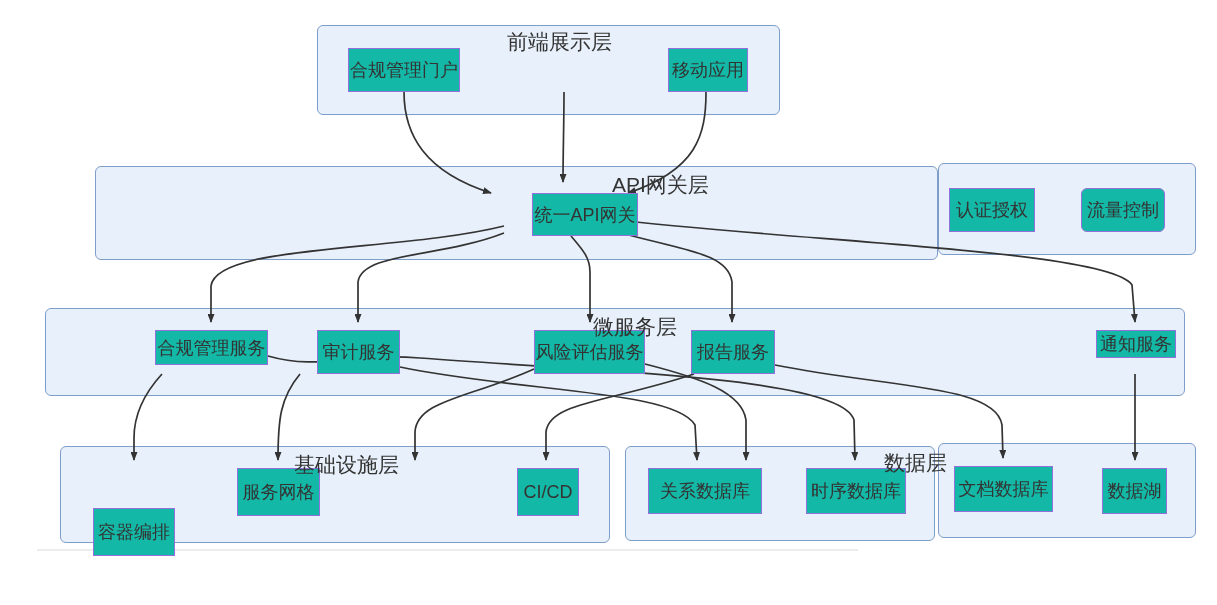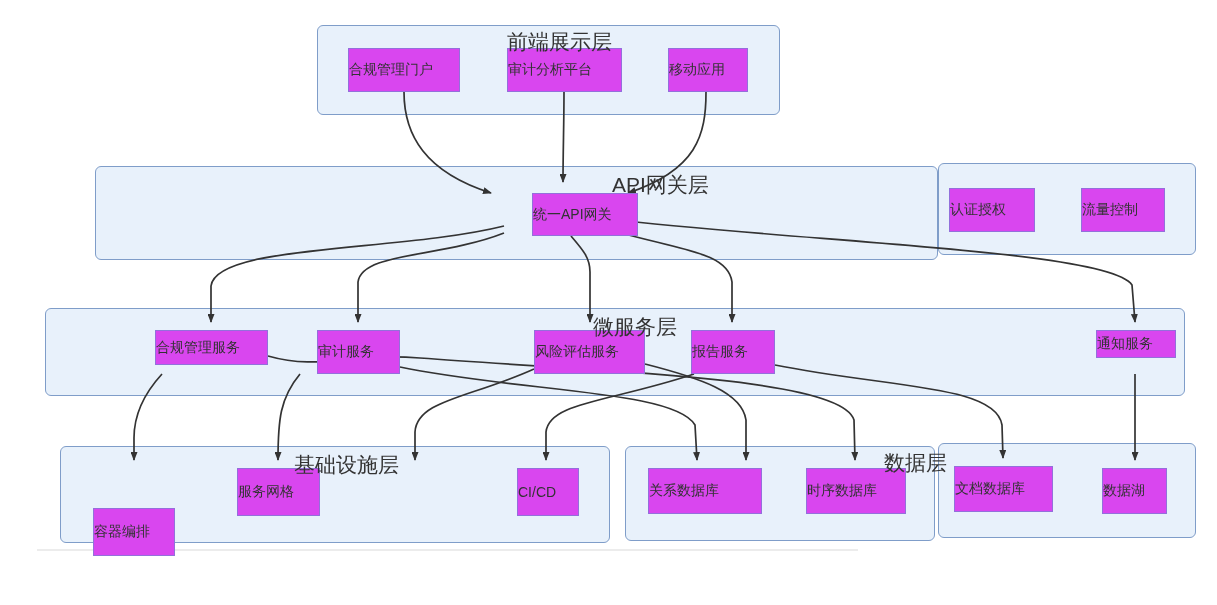--- a/index.html
+++ b/index.html
@@ -16,25 +16,25 @@
   .cluster-label{
     position:absolute;
     font-size:21px;
     color:#333;
     white-space:nowrap;
     z-index:4;
   }
   #edges{position:absolute;left:0;top:0;z-index:2;}
   .node{
     position:absolute;
-    background:#d946ef;
+    background:#14b8a6;
     border:1px solid #9370db;
     box-sizing:border-box;
-    display:flex;align-items:center;
-    font-size:14px;color:#333;
+    display:flex;align-items:center;justify-content:center;
+    font-size:18px;color:#333;
     white-space:nowrap;
     z-index:3;
   }
   .divider{
     position:absolute;
     height:2px;background:#ececec;
     z-index:0;
   }
 </style>
 </head>
@@ -79,34 +79,31 @@
       <path d="M645,364 C700,378 742,392 746,420 L746,460" marker-end="url(#arrow)"></path>
       <path d="M268,356 C320,371 350,352 420,358 C620,373 842,378 854,420 L855,460" marker-end="url(#arrow)"></path>
       <path d="M775,365 C890,388 996,385 1002,425 L1003,458" marker-end="url(#arrow)"></path>
       <path d="M1135,374 L1135,460" marker-end="url(#arrow)"></path>
     </g>
   </svg>
 
   <div class="node" style="left:348px;top:48px;width:112px;height:44px;">
       <span>合规管理门户</span>
     </div>
-  <div class="node" style="left:507px;top:48px;width:115px;height:44px;">
-      <span>审计分析平台</span>
-    </div>
   <div class="node" style="left:668px;top:48px;width:80px;height:44px;">
       <span>移动应用</span>
     </div>
 
   <div class="node" style="left:504px;top:193px;width:106px;height:43px;margin-left:28px;">
       <span>统一API网关</span>
     </div>
   <div class="node" style="left:949px;top:188px;width:86px;height:44px;">
       <span>认证授权</span>
     </div>
-  <div class="node" style="left:1081px;top:188px;width:84px;height:44px;">
+  <div class="node" style="left:1081px;top:188px;width:84px;height:44px;border-radius:6px;">
       <span>流量控制</span>
     </div>
 
   <div class="node" style="left:155px;top:330px;width:113px;height:35px;">
       <span>合规管理服务</span>
     </div>
   <div class="node" style="left:317px;top:330px;width:83px;height:44px;">
       <span>审计服务</span>
     </div>
   <div class="node" style="left:534px;top:330px;width:111px;height:44px;">

